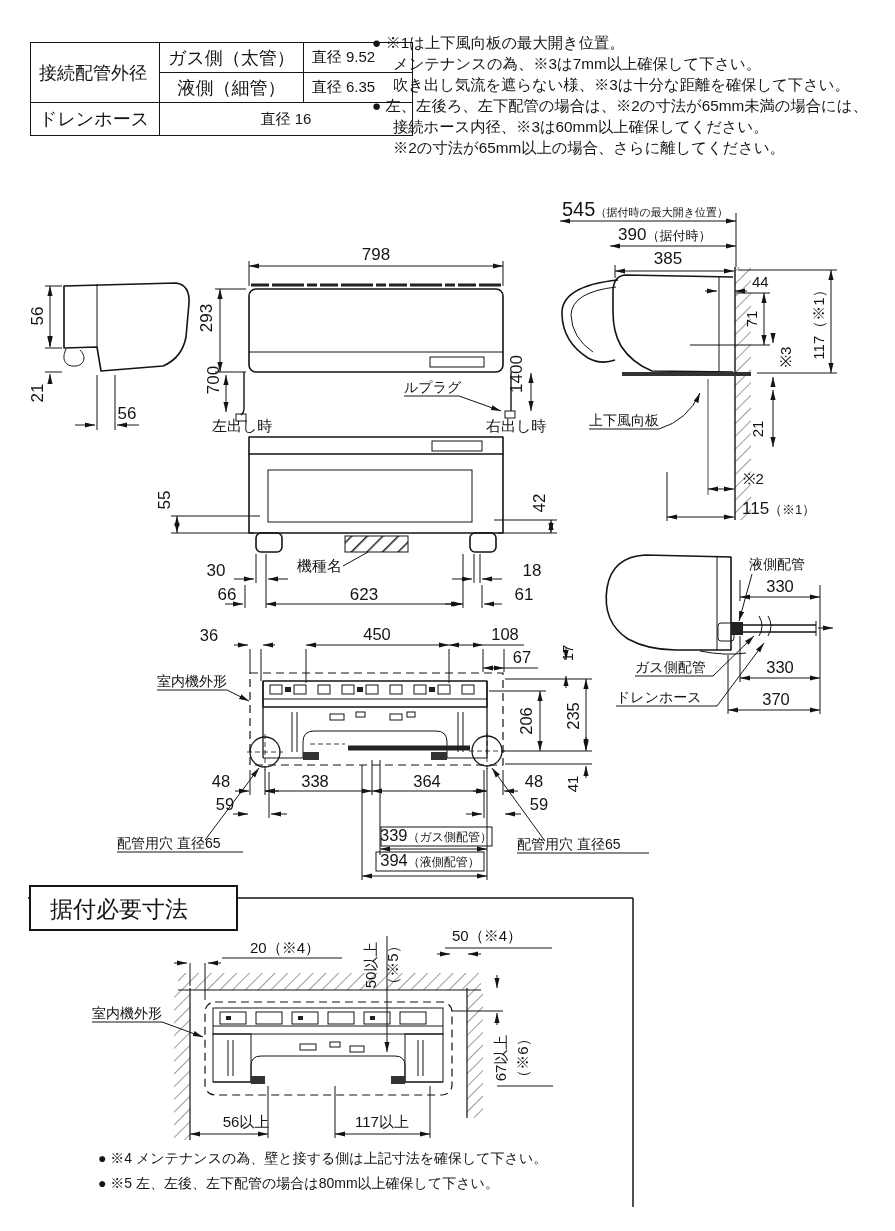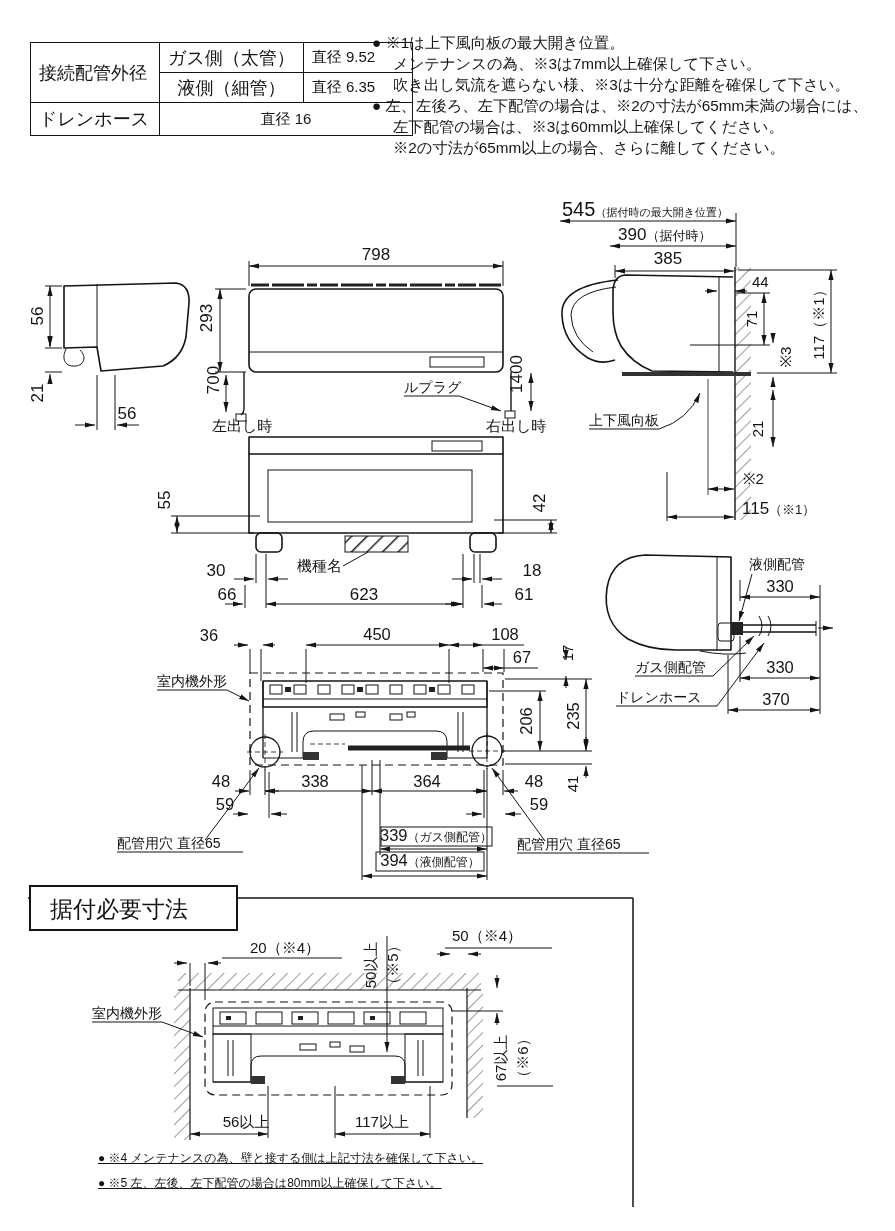--- a/index.html
+++ b/index.html
@@ -10,21 +10,21 @@
   #spec td{border:1.6px solid #141414;font-size:18px;padding:2px 8px;white-space:nowrap;}
   #spec .c1{width:112px;text-align:left;}
   #spec .c2{width:118px;text-align:center;}
   #spec .c3{width:92px;text-align:left;font-size:15px;}
   #spec .h1{height:25px}.h2{height:25px}.h3{height:28px}
   #spec .mid{text-align:center;}
   
   #topnotes{position:absolute;left:372px;top:32px;width:520px;font-size:15.3px;line-height:21px;}
   #topnotes .cont{padding-left:21px;}
   
-  #botnotes{position:absolute;left:98px;top:1146px;width:530px;font-size:12px;line-height:24.5px;text-decoration:underline;}
+  #botnotes{position:absolute;left:98px;top:1146px;width:530px;font-size:14px;line-height:24.5px;}
   
   svg text{font-family:"Liberation Sans",sans-serif;fill:#141414;}
   .t11{font-size:11px}.t12{font-size:12px}.t13{font-size:13px}.t14{font-size:14px}
   .t15{font-size:15px}.t16{font-size:16.5px}.t17{font-size:17px}.t20{font-size:20px}.t23{font-size:23px}
   .ol{fill:none;stroke:#141414;stroke-width:1.6;stroke-linejoin:round;}
   .tl{fill:none;stroke:#141414;stroke-width:1;}
   .dim{fill:none;stroke:#141414;stroke-width:1;}
   .dsh{fill:none;stroke:#141414;stroke-width:1.2;stroke-dasharray:8 5;}
   .cdsh{fill:none;stroke:#141414;stroke-width:.8;stroke-dasharray:5 3;}
   .thk{fill:none;stroke:#333;stroke-width:4;}
@@ -51,21 +51,21 @@
       <td class="c3 h3 mid" colspan="2">直径 16</td>
     </tr>
   </tbody>
     </table>
 
   <div id="topnotes">
     <div>● ※1は上下風向板の最大開き位置。</div>
     <div class="cont">メンテナンスの為、※3は7mm以上確保して下さい。</div>
     <div class="cont">吹き出し気流を遮らない様、※3は十分な距離を確保して下さい。</div>
     <div>● 左、左後ろ、左下配管の場合は、※2の寸法が65mm未満の場合には、</div>
-    <div class="cont">左下配管の場合は、※3は60mm以上確保してください。</div>
+    <div class="cont">接続ホース内径、※3は60mm以上確保してください。</div>
     <div class="cont">※2の寸法が65mm以上の場合、さらに離してください。</div>
   </div>
 
   <div id="botnotes">
     <div>● ※4 メンテナンスの為、壁と接する側は上記寸法を確保して下さい。</div>
     <div>● ※5 左、左後、左下配管の場合は80mm以上確保して下さい。</div>
   </div>
 
   <svg width="895" height="1231" viewBox="0 0 895 1231" style="position:absolute;left:0;top:0">
     <defs>

